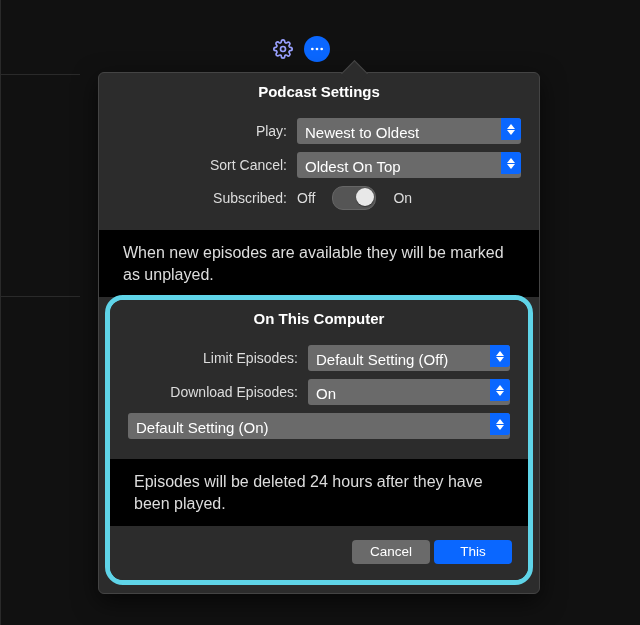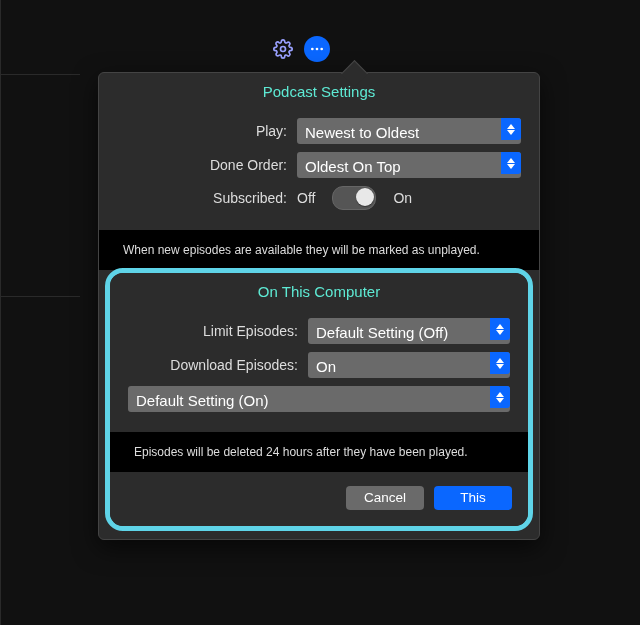--- a/index.html
+++ b/index.html
@@ -5,35 +5,35 @@
   html,body{margin:0;padding:0;width:640px;height:625px;background:#0c0c0c;font-family:-apple-system,Helvetica,Arial,sans-serif;font-size:14px;color:#ddd;overflow:hidden;}
   .page{position:relative;width:640px;height:625px;background:#111;}
   .vline{position:absolute;left:0;top:0;width:1px;height:625px;background:#2a2a2a;}
   .hline{position:absolute;left:0;height:1px;width:80px;background:#2a2a2a;}
   .topicons{position:absolute;top:36px;left:270px;display:flex;gap:8px;align-items:center;}
   .icbtn{width:26px;height:26px;border-radius:50%;display:flex;align-items:center;justify-content:center;}
   .icbtn svg{display:block;}
   .icbtn.more{background:#0a67ff;}
   .popover{position:absolute;top:72px;left:98px;width:440px;background:#2c2c2c;border:1px solid #444;border-radius:6px;box-shadow:0 8px 24px rgba(0,0,0,.6);}
   .pop-arrow{position:absolute;top:-9px;left:246px;width:18px;height:18px;background:#2c2c2c;border-left:1px solid #444;border-top:1px solid #444;transform:rotate(45deg);}
-  .sec-title{text-align:center;font-weight:400;color:#5eead4;padding:10px 0 6px;font-size:15px;}
+  .sec-title{text-align:center;font-weight:700;color:#ffffff;padding:10px 0 6px;font-size:15px;}
   .rows{padding:4px 18px 12px;}
   .row{display:flex;align-items:center;margin:8px 0;}
   .row-label{width:170px;text-align:right;padding-right:10px;color:#ddd;}
   .row-ctrl{flex:1;}
   .select{position:relative;height:22px;line-height:22px;background:#6a6a6a;color:#fff;padding:4px 22px 0 8px;border-radius:3px;font-size:15px;}
   .select .end{position:absolute;right:0;top:0;width:20px;height:22px;background:#0a67ff;border-top-right-radius:3px;border-bottom-right-radius:3px;display:flex;flex-direction:column;align-items:center;justify-content:center;gap:1px;}
   .select .end svg{display:block;}
   .toggle-wrap{display:flex;align-items:center;gap:17px;color:#ddd;}
   .toggle{width:42px;height:22px;border-radius:11px;background:#555;border:1px solid #666;position:relative;}
   .toggle .knob{position:absolute;top:1px;right:1px;width:18px;height:18px;border-radius:50%;background:#e8e8e8;box-shadow:0 1px 1px rgba(0,0,0,.4);}
-  .note-strip{background:#000;color:#ddd;padding:12px 18px 12px 24px;font-size:12px;line-height:1.35;}
+  .note-strip{background:#000;color:#ddd;padding:12px 18px 12px 24px;font-size:16px;line-height:1.35;}
   .highlight-box{border:5px solid #5fd4e8;border-radius:18px;margin:-2px 6px 8px 6px;overflow:hidden;}
   .hb-inner{background:#2c2c2c;}
-  .footer{display:flex;justify-content:flex-end;gap:10px;padding:14px 16px 16px;}
+  .footer{display:flex;justify-content:flex-end;gap:4px;padding:14px 16px 16px;}
   .btn{min-width:78px;height:24px;line-height:24px;text-align:center;border-radius:4px;font-size:13.5px;}
   .btn.cancel{background:#6a6a6a;color:#fff;}
   .btn.done{background:#0a67ff;color:#fff;}
 </style>
 </head>
 <body>
 <div class="page">
   <div class="vline"></div>
   <div class="hline" style="top:74px"></div>
   <div class="hline" style="top:296px"></div>
@@ -70,21 +70,21 @@
                   <path d="M4 0L8 5H0z" fill="#fff"></path>
                 </svg>
               <svg width="8" height="5" viewBox="0 0 8 5">
                   <path d="M4 5L0 0h8z" fill="#fff"></path>
                 </svg>
             </span>
           </div>
         </div>
       </div>
       <div class="row">
-        <div class="row-label">Done Order:</div>
+        <div class="row-label">Sort Cancel:</div>
         <div class="row-ctrl">
           <div class="select">
             <span>Oldest On Top</span>
             <span class="end">
               <svg width="8" height="5" viewBox="0 0 8 5">
                   <path d="M4 0L8 5H0z" fill="#fff"></path>
                 </svg>
               <svg width="8" height="5" viewBox="0 0 8 5">
                   <path d="M4 5L0 0h8z" fill="#fff"></path>
                 </svg>

